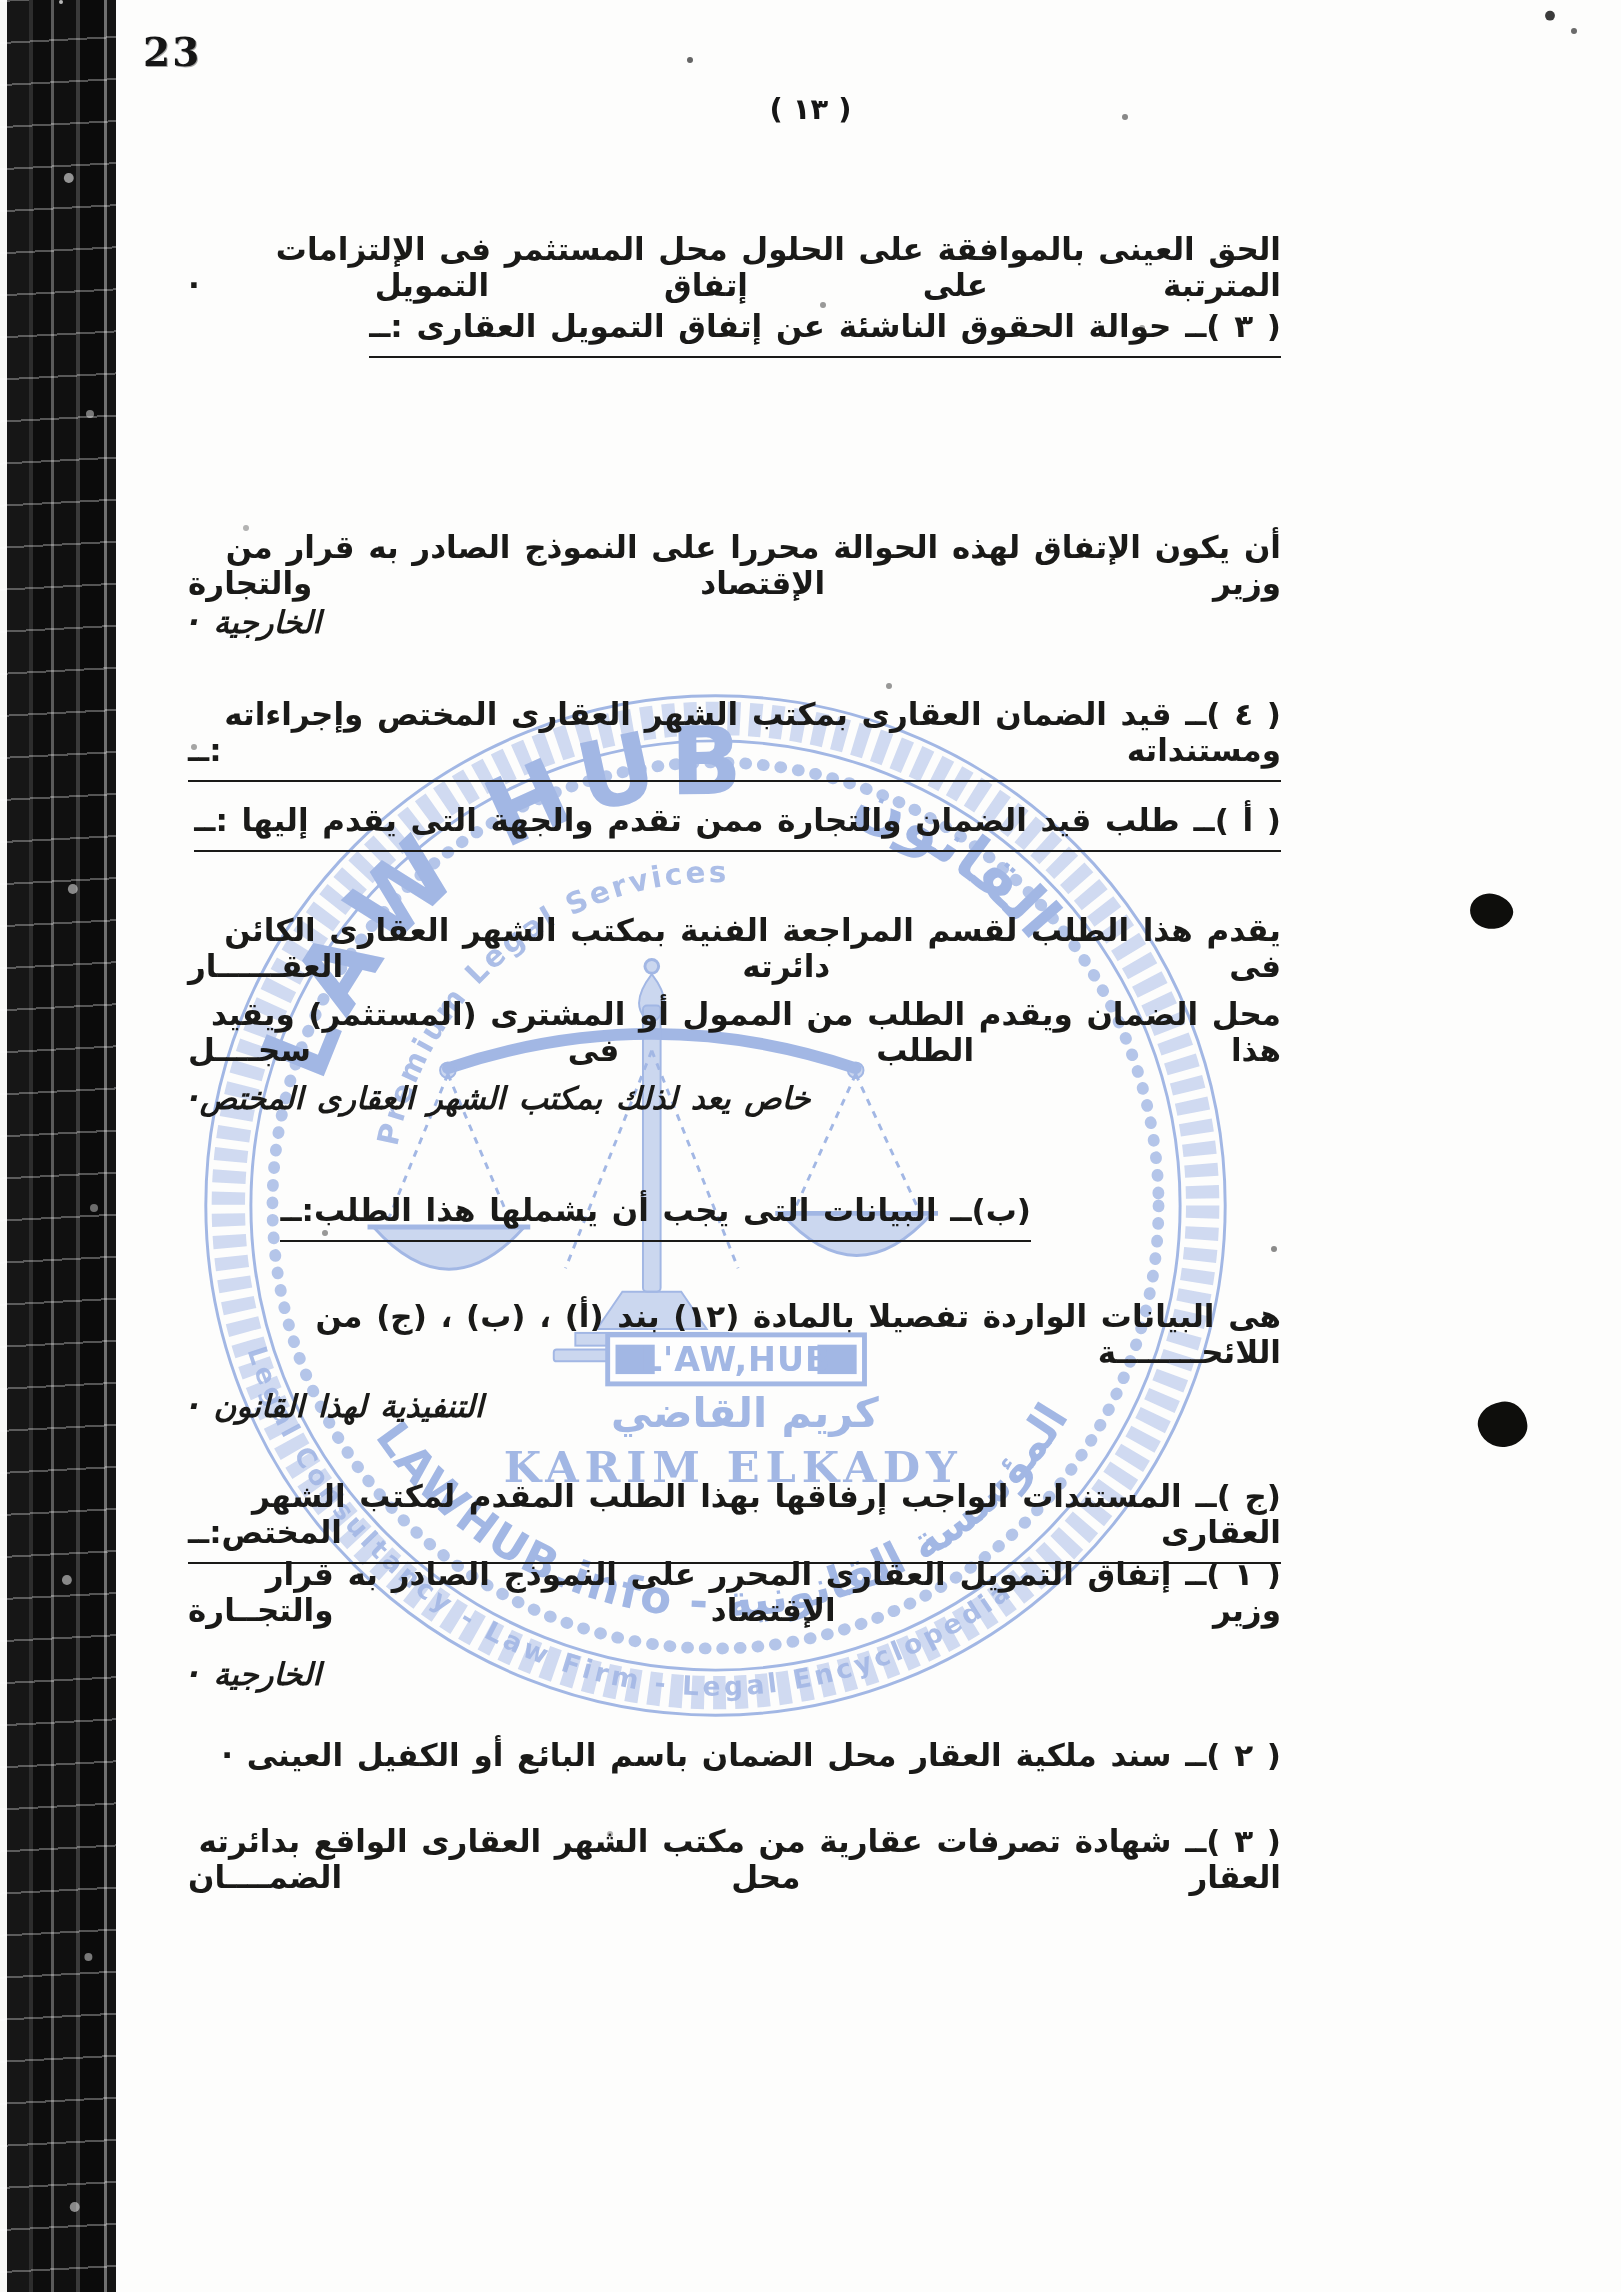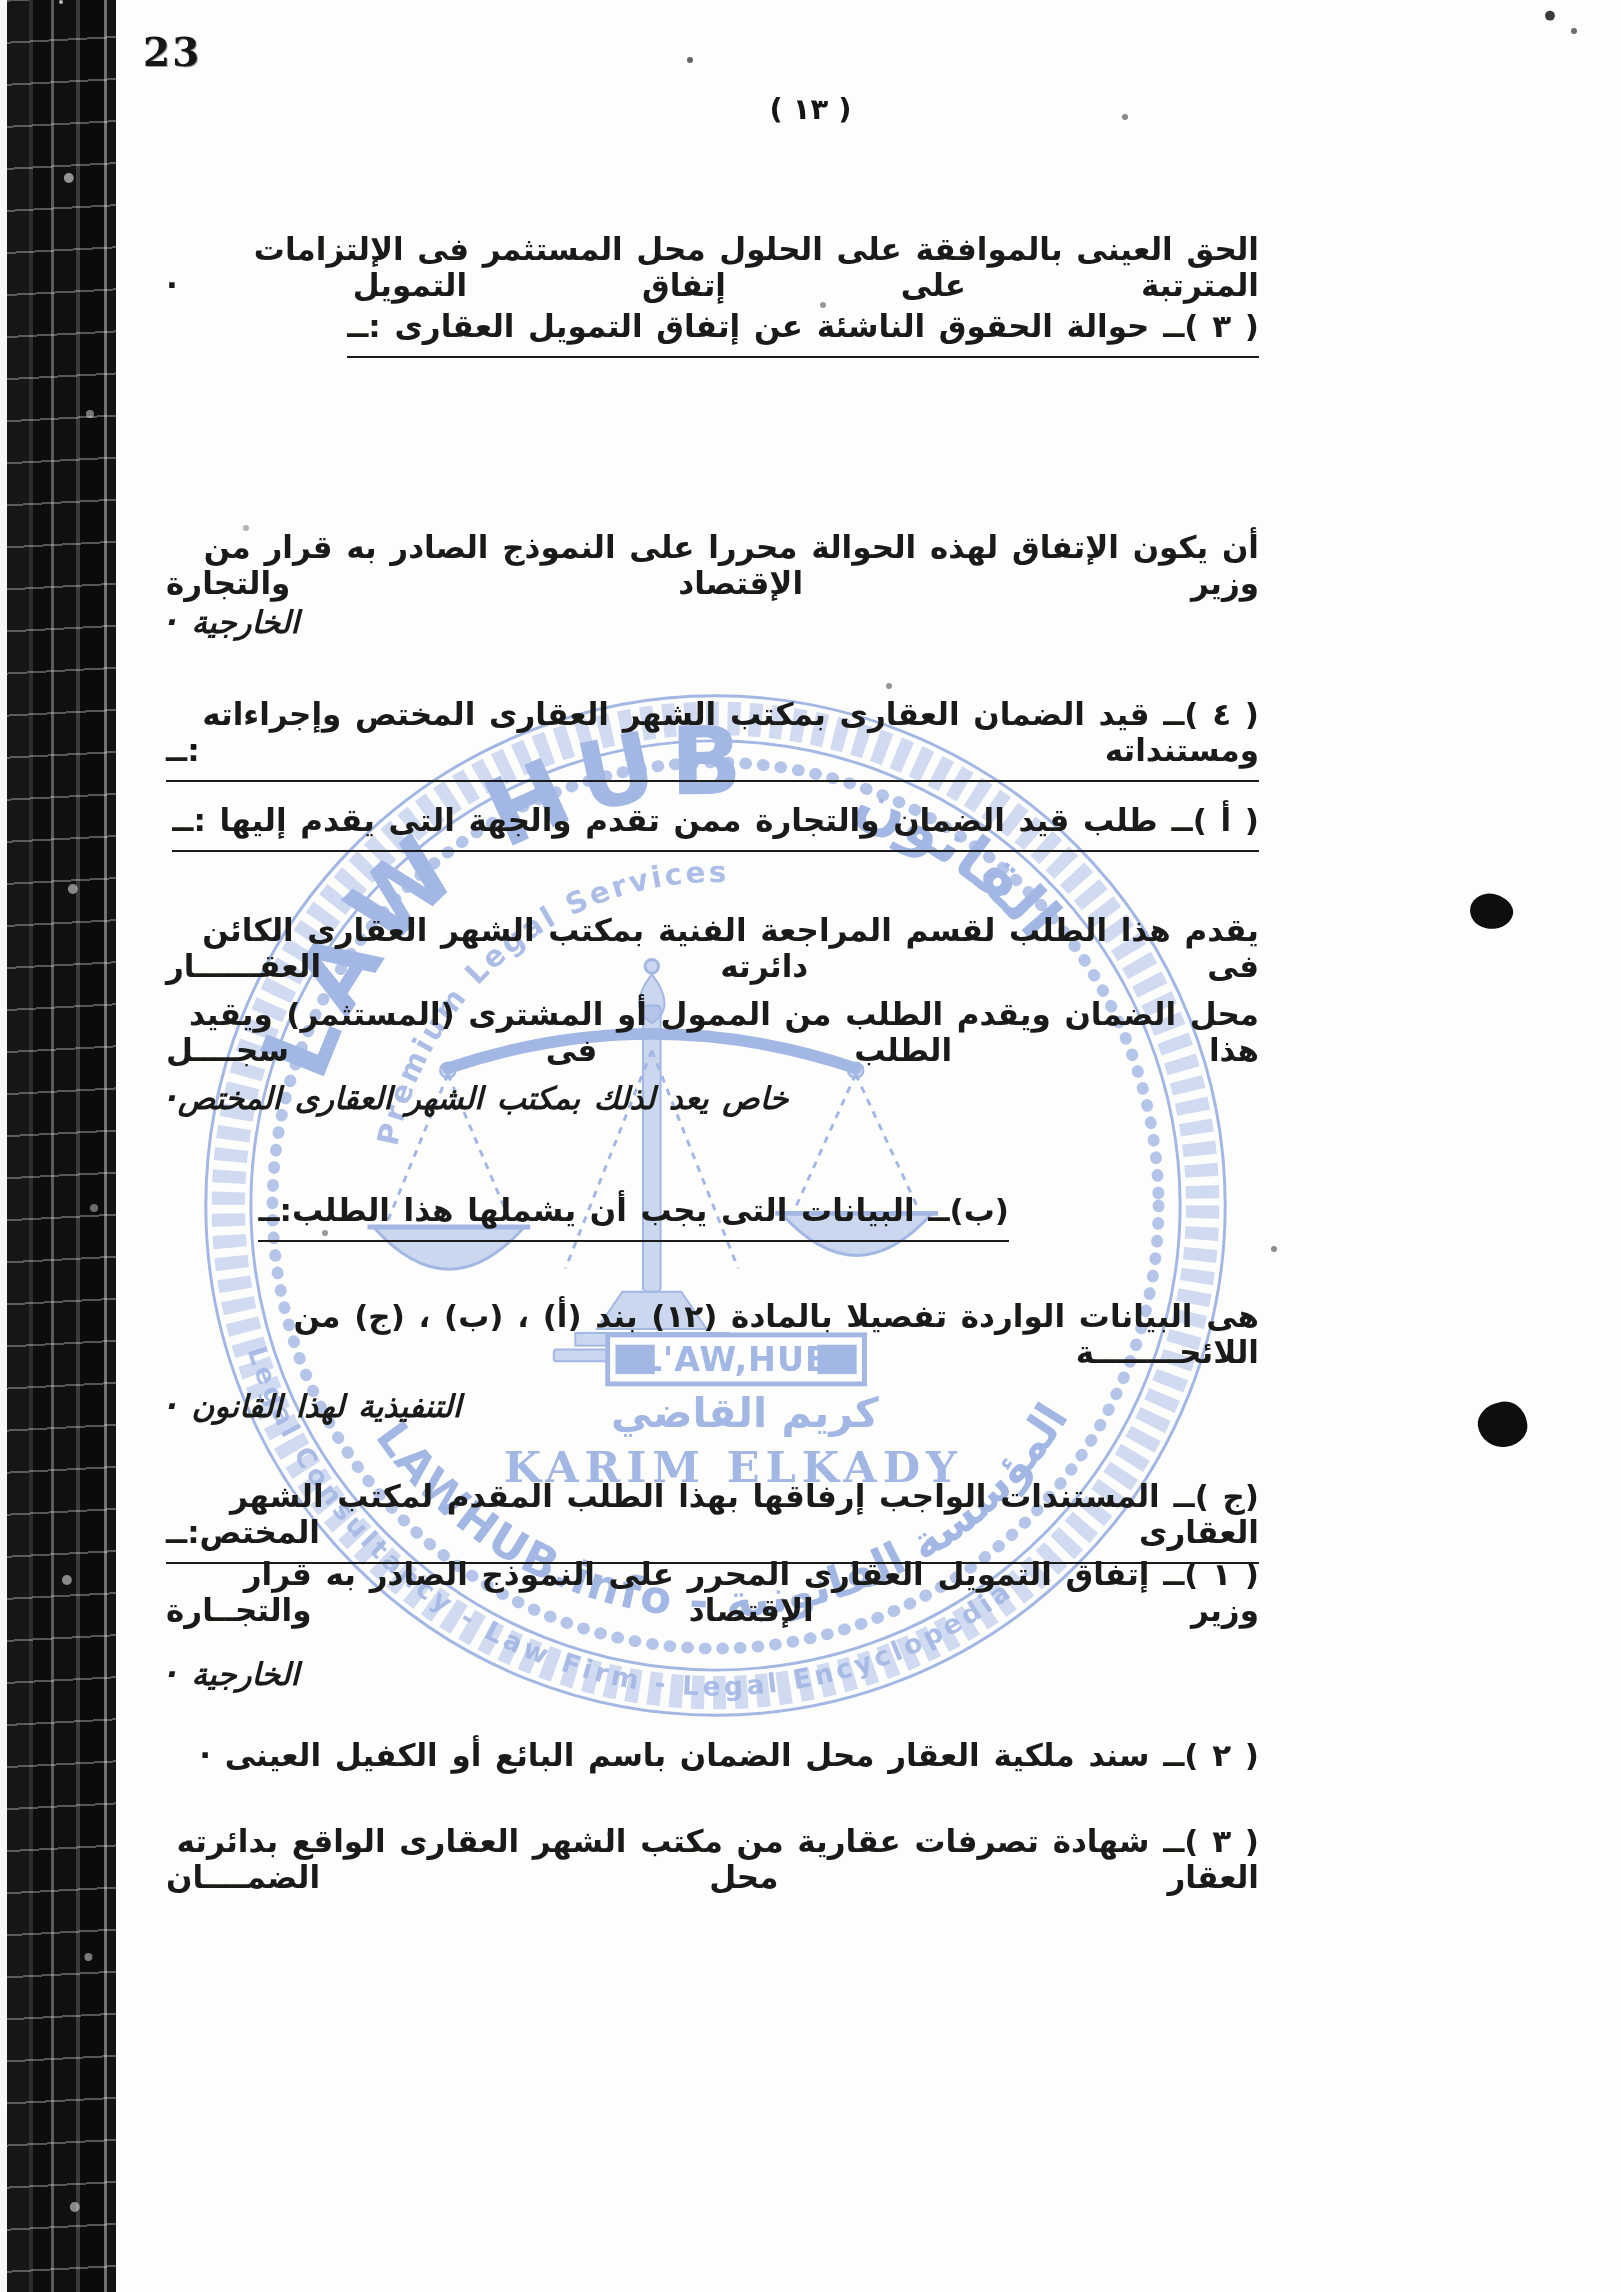--- a/index.html
+++ b/index.html
@@ -48,21 +48,21 @@
     text-shadow:1px 1px 0 rgba(0,0,0,.35);
   }
   .page-header{
     position:absolute;left:0;right:0;top:92px;
     text-align:center;
     font-size:29px;font-weight:700;color:#161616;
     letter-spacing:3.9px;
   }
   
   .content{
-    position:absolute;left:166px;top:0;width:1093px;height:1850px;
+    position:absolute;left:188px;top:0;width:1093px;height:1850px;
     direction:rtl;
     color:#1a1a18;
   }
   .ln{
     position:absolute;right:0;
     font-size:31px;font-weight:700;
     white-space:nowrap;
     word-spacing:2.9px;
   }
   .ln.full{left:0;right:0;text-align:right;text-align-last:justify;white-space:normal;}

